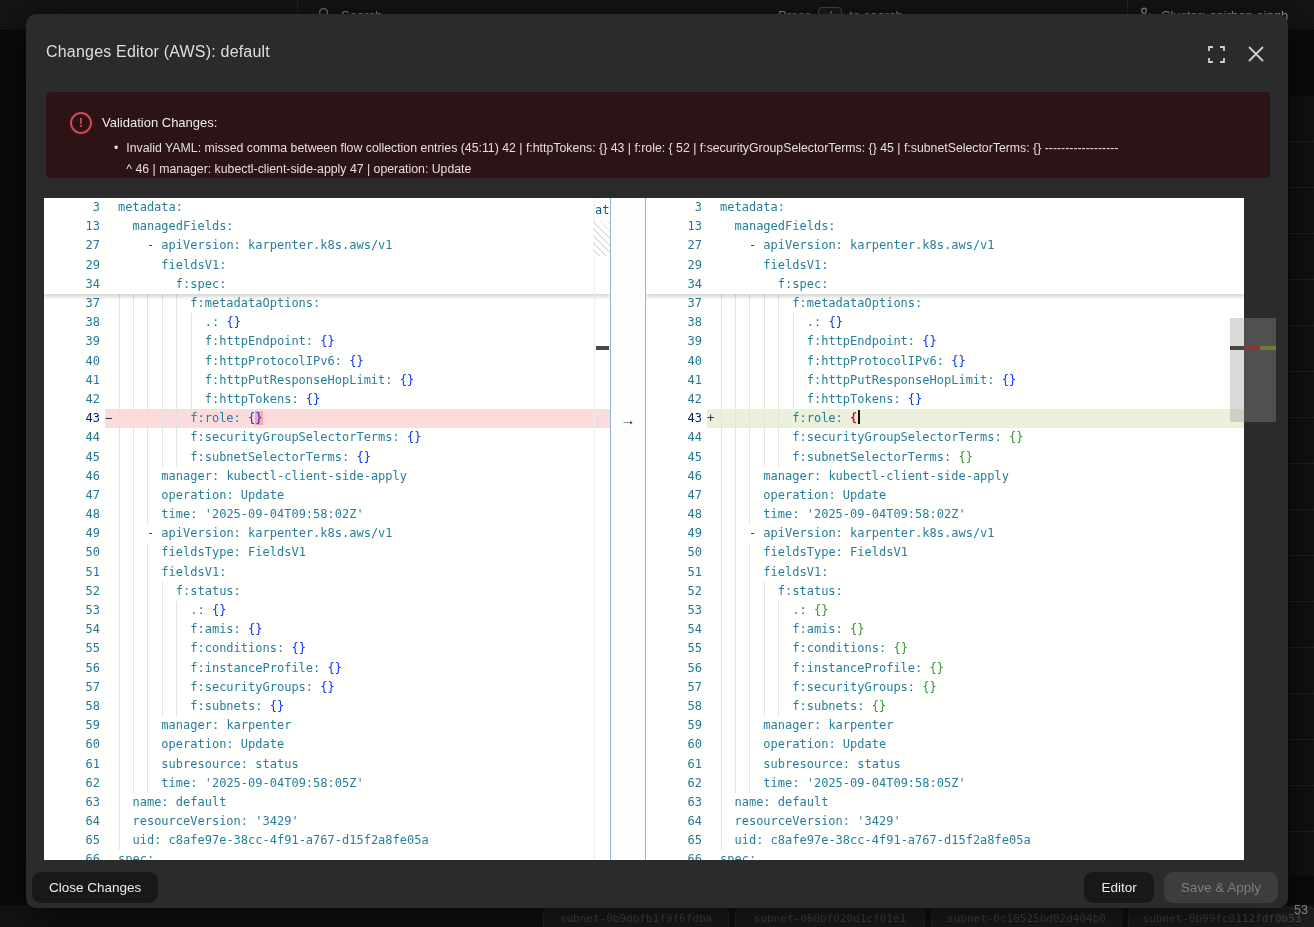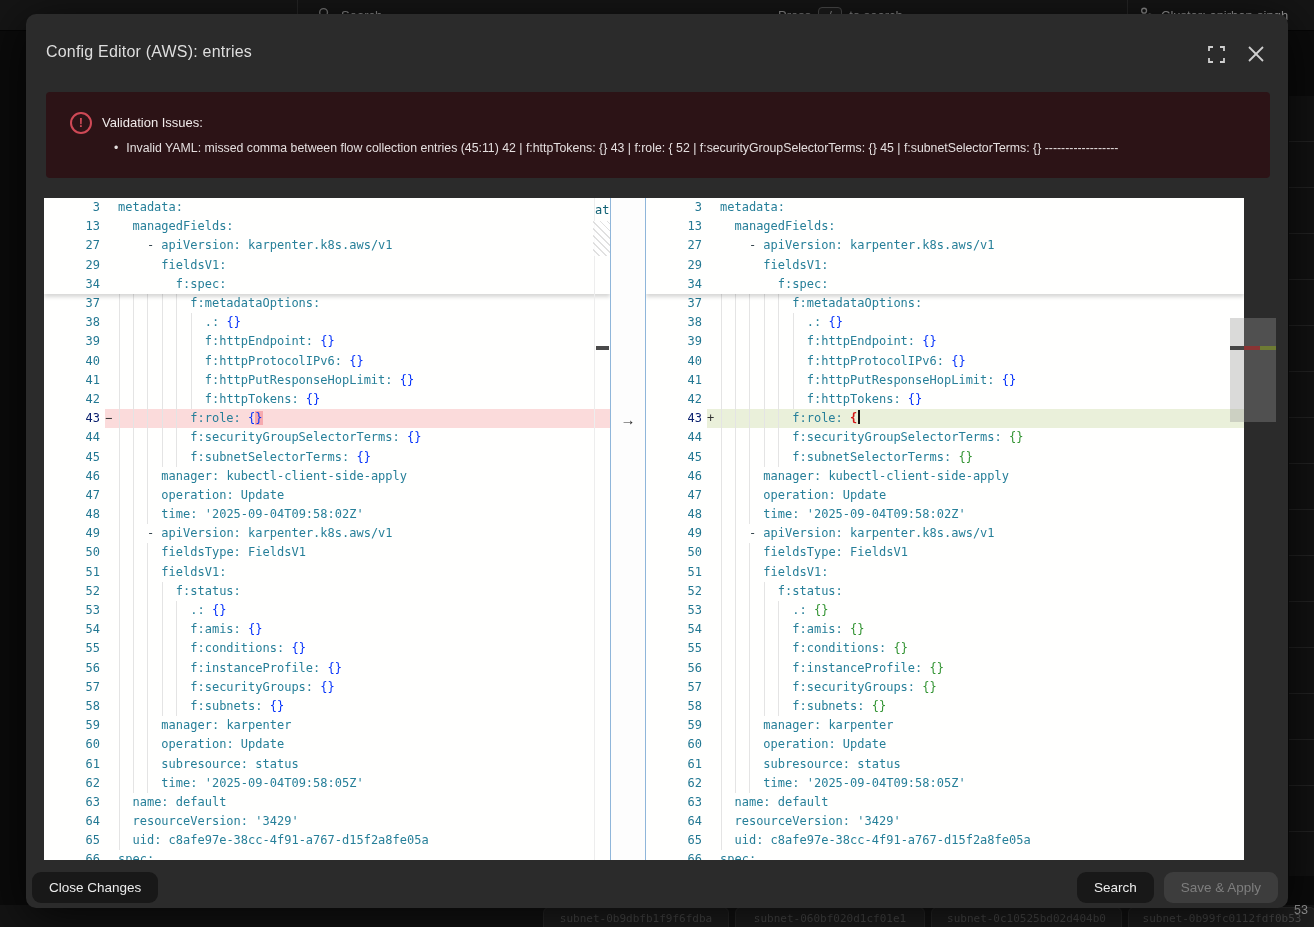--- a/index.html
+++ b/index.html
@@ -119,44 +119,45 @@
   </div>
   <div class="rows-behind"></div>
   <div class="bottom-row"></div>
   <div class="bg-chip" style="left:543px;width:184px">subnet-0b9dbfb1f9f6fdba</div>
   <div class="bg-chip" style="left:735px;width:188px">subnet-060bf020d1cf01e1</div>
   <div class="bg-chip" style="left:931px;width:189px">subnet-0c10525bd02d404b0</div>
   <div class="bg-chip" style="left:1128px;width:186px">subnet-0b99fc0112fdf0b53</div>
   <div class="bg-overflow">53</div>
 
   <div class="modal">
-    <div class="modal-title">Config Editor (AWS): entries</div>
+    <div class="modal-title">Changes Editor (AWS): default</div>
 
     <div class="icon-btn expand">
       <svg width="17" height="17" viewBox="0 0 17 17" fill="none" stroke="#cfcfcf" stroke-width="1.8">
         <path d="M1 5V1h4"></path>
           <path d="M12 1h4v4"></path>
           <path d="M16 12v4h-4"></path>
           <path d="M5 16H1v-4"></path>
       </svg>
     </div>
     <div class="icon-btn closex">
       <svg width="16" height="16" viewBox="0 0 16 16" stroke="#cfcfcf" stroke-width="1.8">
         <line x1="1" y1="1" x2="15" y2="15"></line>
           <line x1="15" y1="1" x2="1" y2="15"></line>
       </svg>
     </div>
 
     <div class="banner">
       <div class="err-ic">!</div>
-      <div class="banner-heading">Validation Issues:</div>
+      <div class="banner-heading">Validation Changes:</div>
       <div class="banner-bullet">
         <span class="dot">•</span>
         <div>
           <div>Invalid YAML: missed comma between flow collection entries (45:11) 42 | f:httpTokens: {} 43 | f:role: { 52 | f:securityGroupSelectorTerms: {} 45 | f:subnetSelectorTerms: {} ------------------</div>
+          <div>^ 46 | manager: kubectl-client-side-apply 47 | operation: Update</div>
         </div>
       </div>
     </div>
 
     <div class="editor">
       <div class="pane pane--orig" id="pane-orig">
         <div class="sticky">
             <div class="code-row">
               <span class="ln">3</span>
               <div class="band">
@@ -664,17 +665,17 @@
       </div>
       <div class="rev-arrow">→</div>
       <div class="scroll-slider"></div>
       <div class="ov-mark dark"></div>
       <div class="ov-mark red"></div>
       <div class="ov-mark green"></div>
     </div>
 
     <div class="footer">
       <button class="btn btn-dark btn-undo">Close Changes</button>
-      <button class="btn btn-dark">Search</button>
+      <button class="btn btn-dark">Editor</button>
       <button class="btn btn-disabled">Save &amp; Apply</button>
     </div>
   </div>
 </div>
 
 </body></html>

